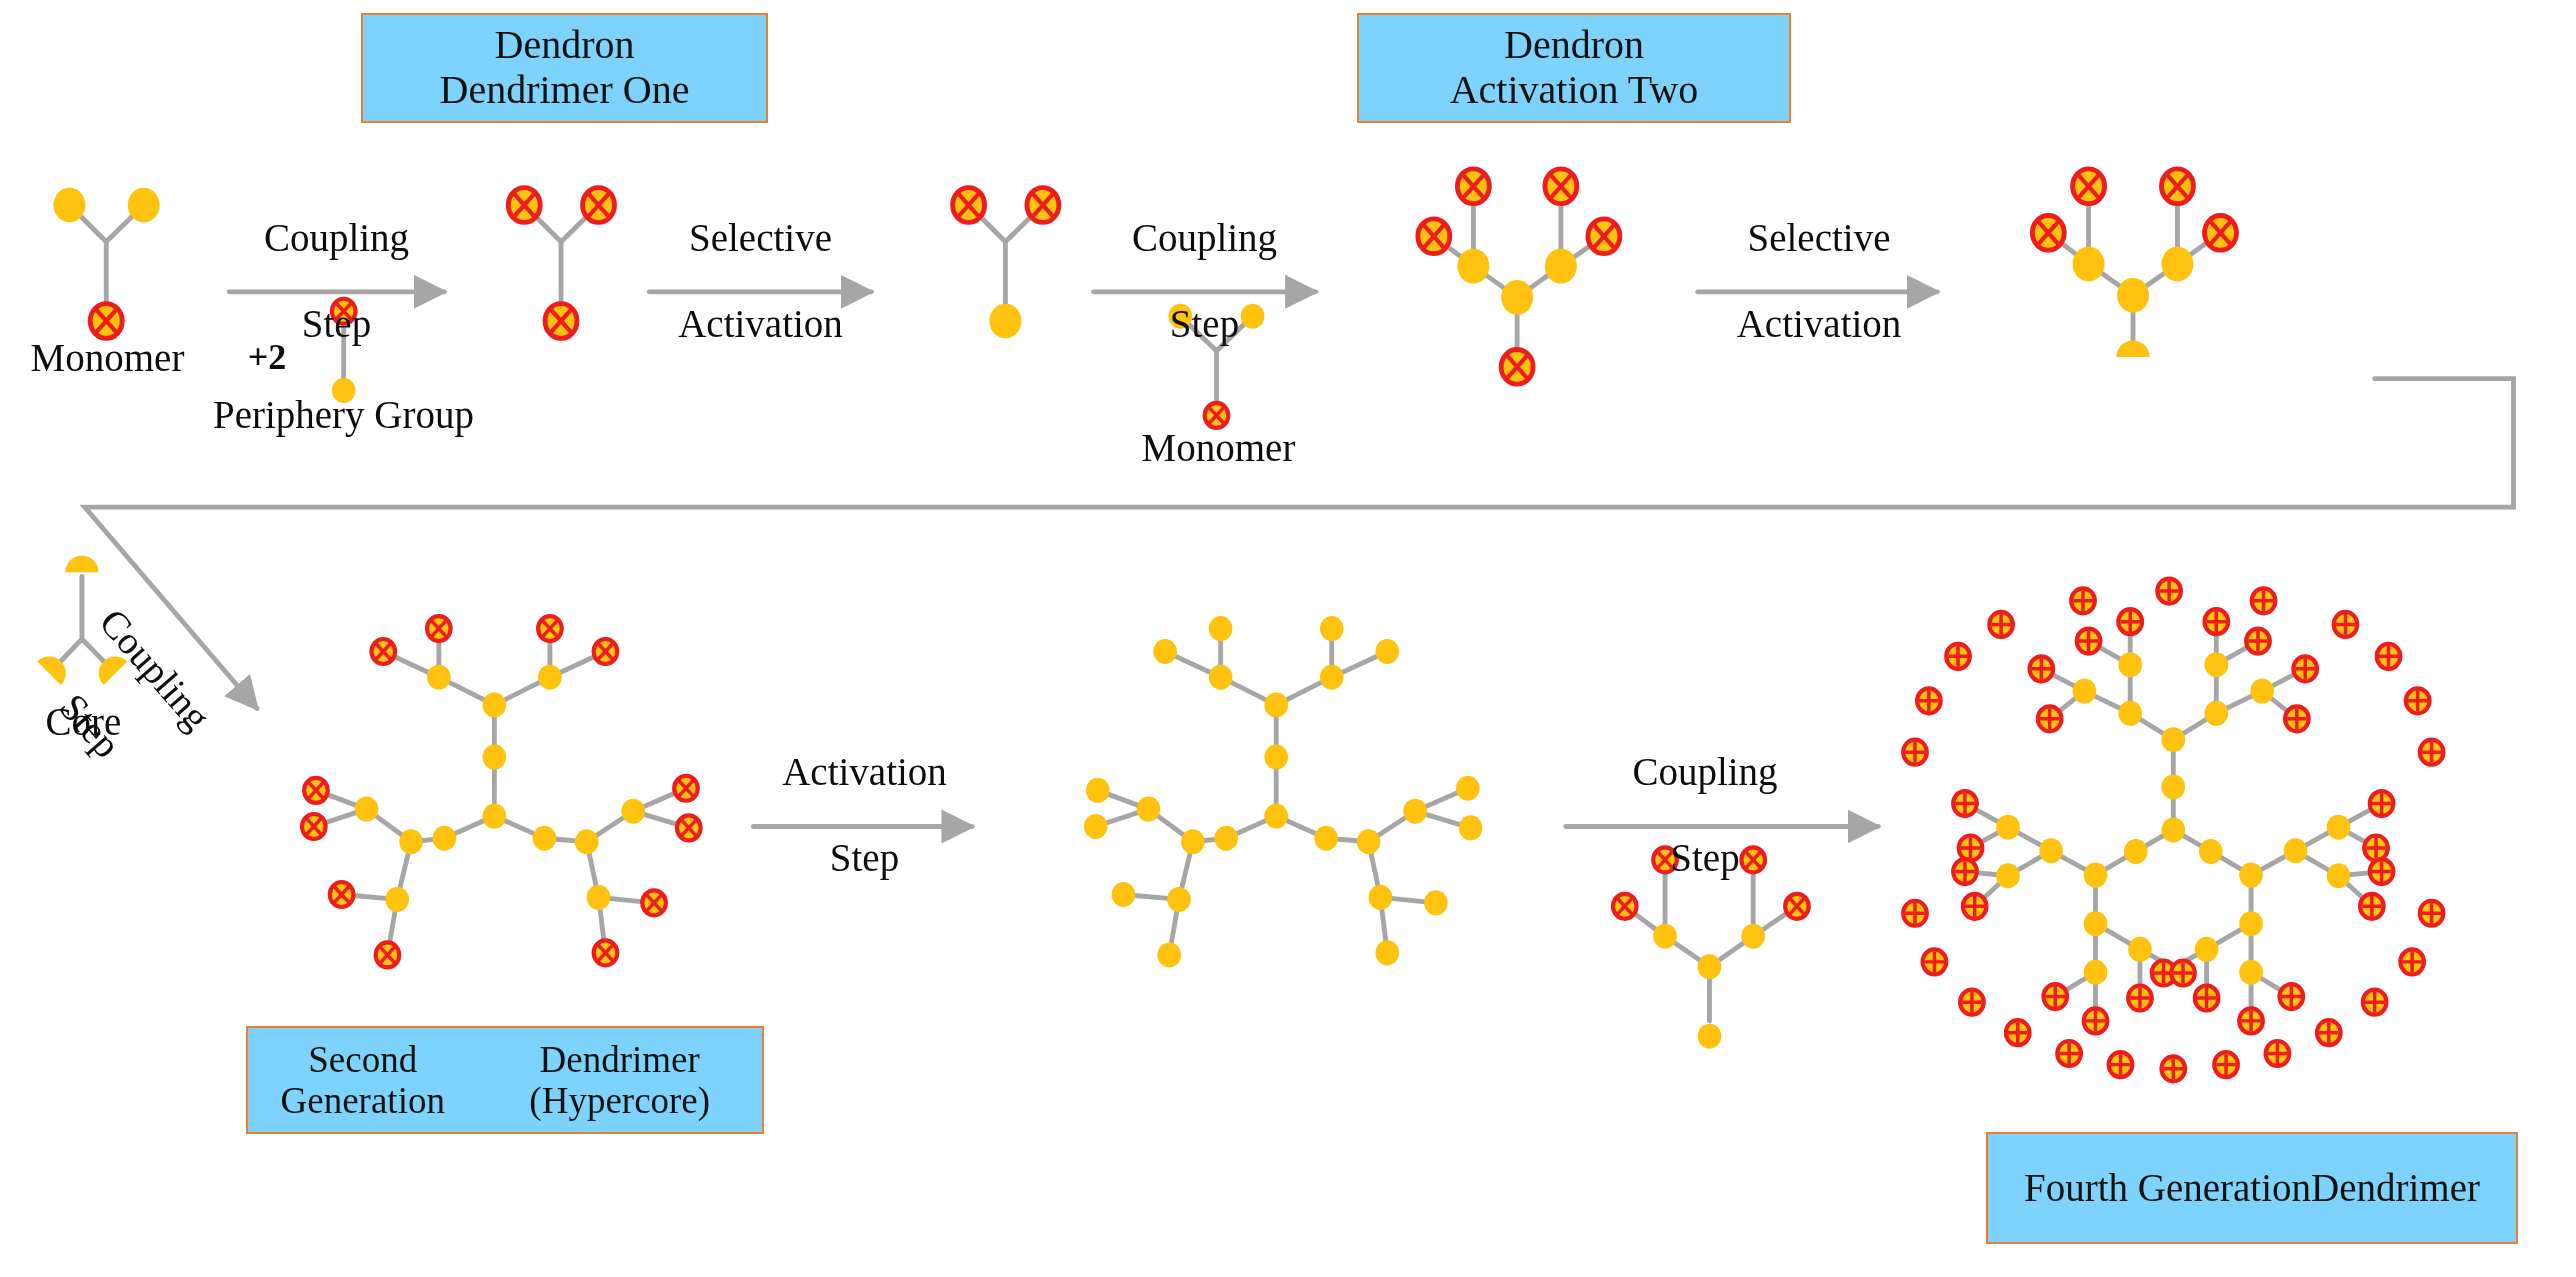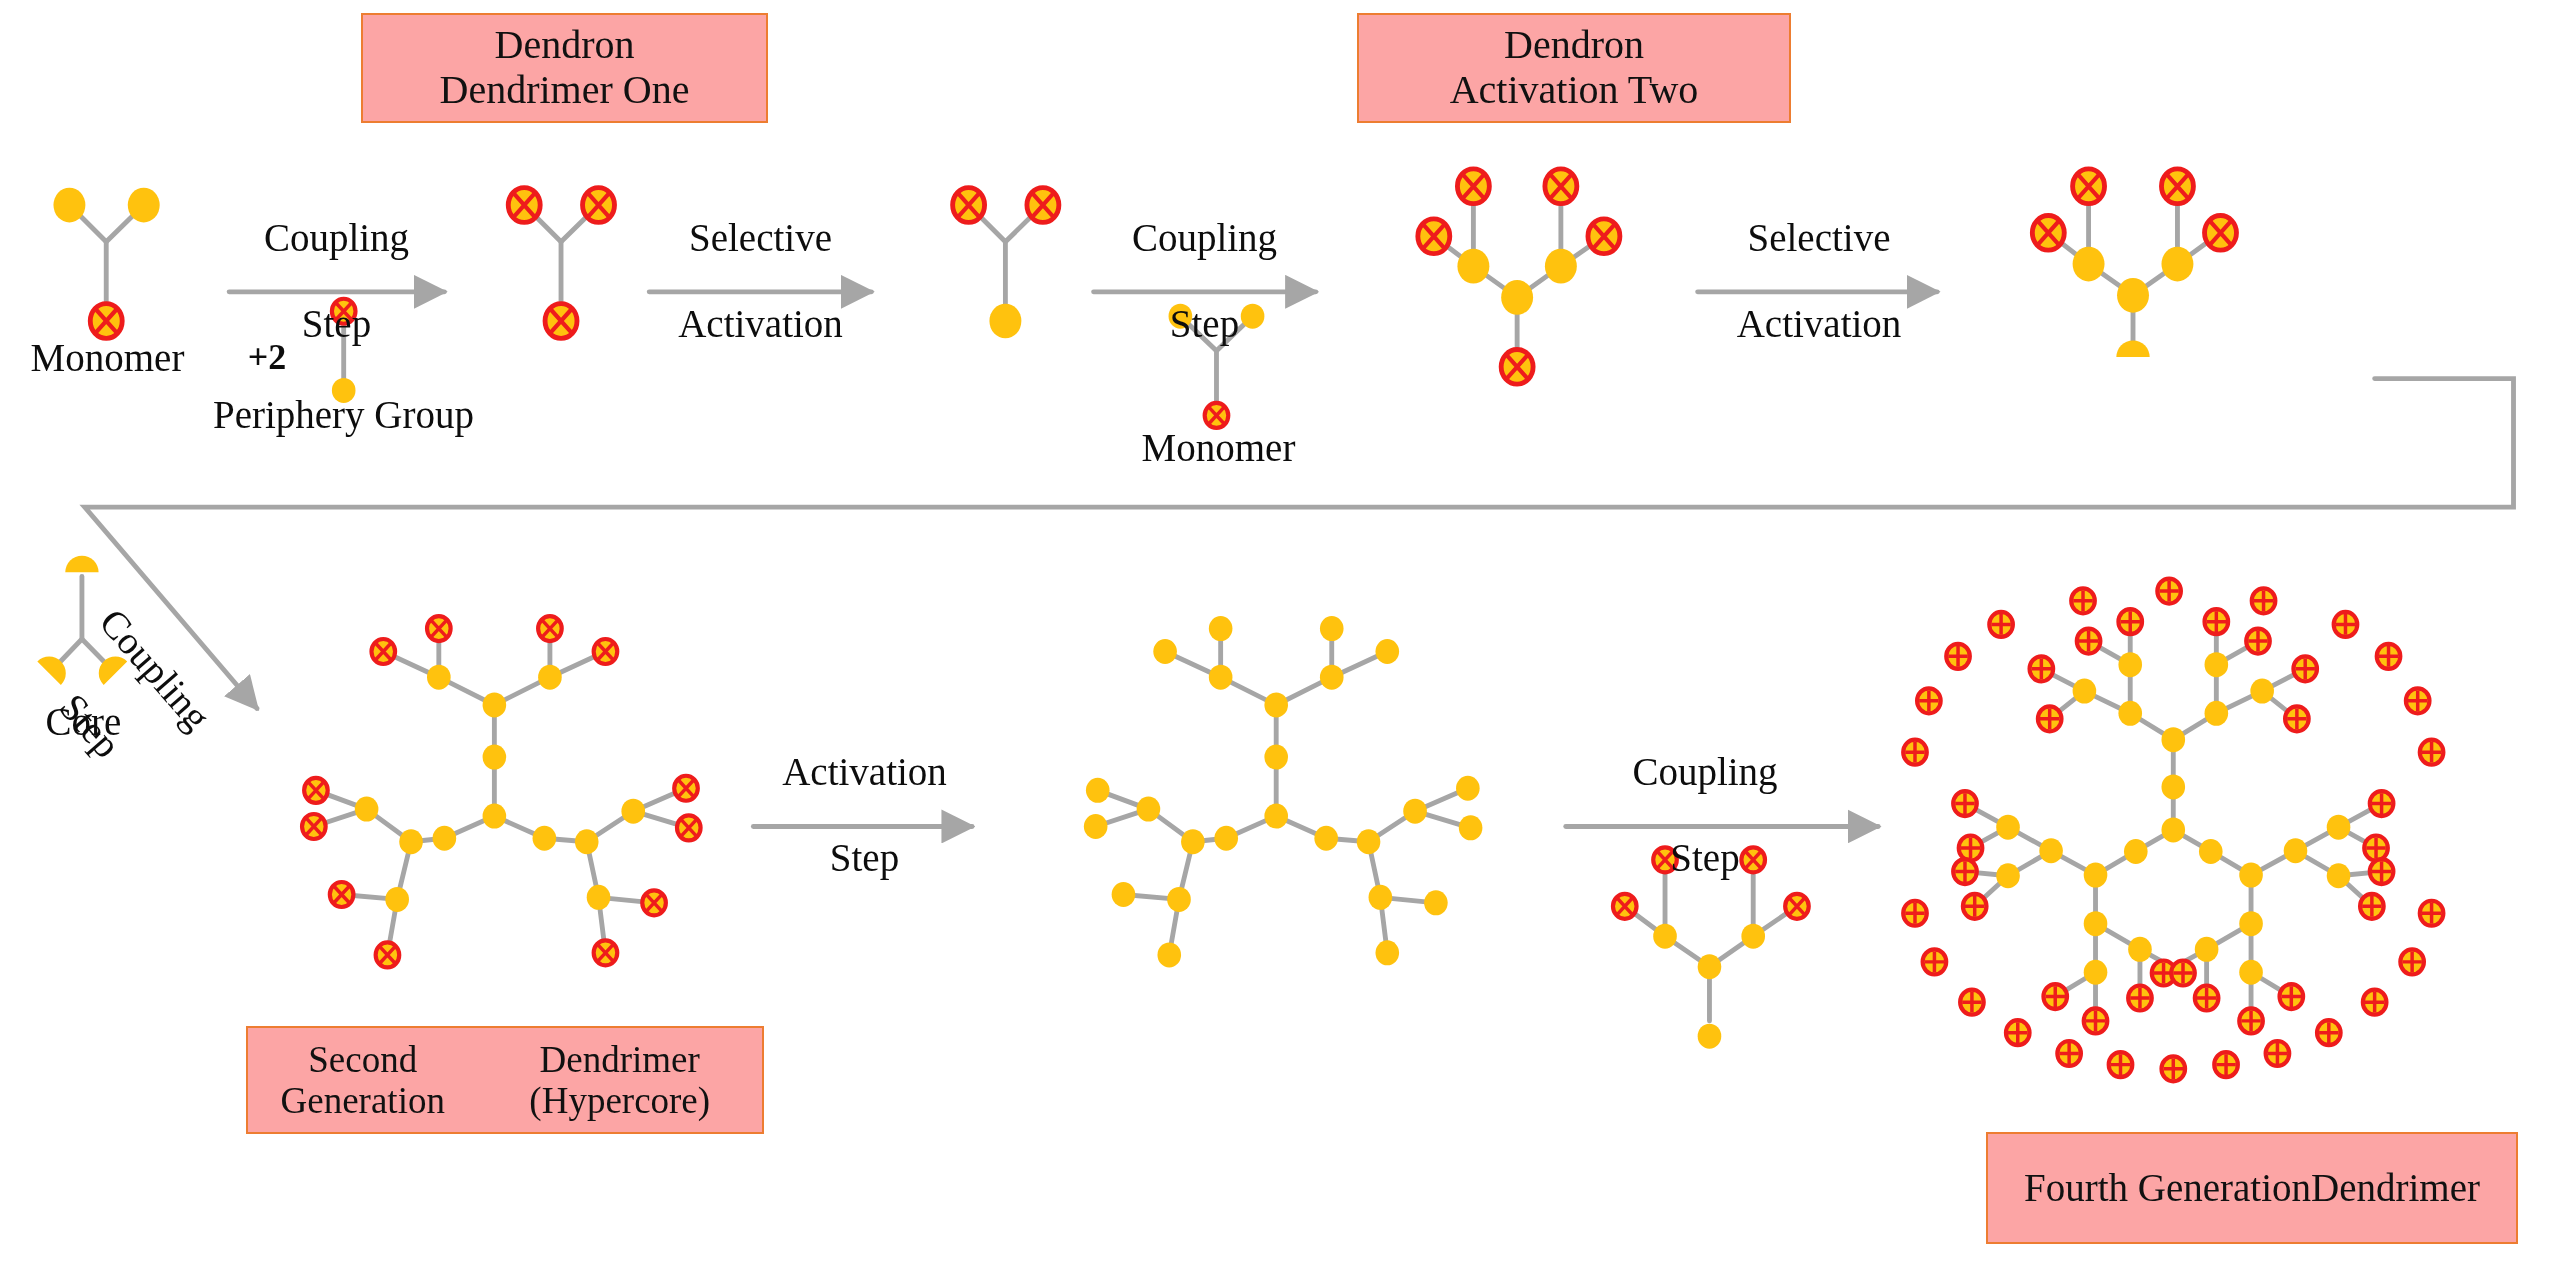--- a/index.html
+++ b/index.html
@@ -1,19 +1,19 @@
 <!DOCTYPE html>
 <html style="font-size:11px"><head>
 <meta charset="utf-8">
 <style>
   html,body{margin:0;padding:0;background:#ffffff;}
   body{font-family:"Liberation Serif", serif;}
   #stage{position:relative;width:2576px;height:1278px;background:#fff;overflow:hidden;}
   svg.layer{position:absolute;left:0;top:0;width:2576px;height:1278px;}
-  .lbl-box{position:absolute;background:#fca5a5;border:2.1px solid #ED7D31;
+  .lbl-box{position:absolute;background:#7dd3fc;border:2.1px solid #ED7D31;
            display:flex;align-items:center;justify-content:center;text-align:center;
            font-family:"Liberation Serif", serif;color:#111;line-height:1.12;}
   .lbl-box span{display:block;}
   .txt{position:absolute;font-family:"Liberation Serif", serif;color:#0d0d0d;
        text-align:center;line-height:1.1;white-space:pre-line;}
 </style>
 </head>
 <body>
 
 <div id="stage">

